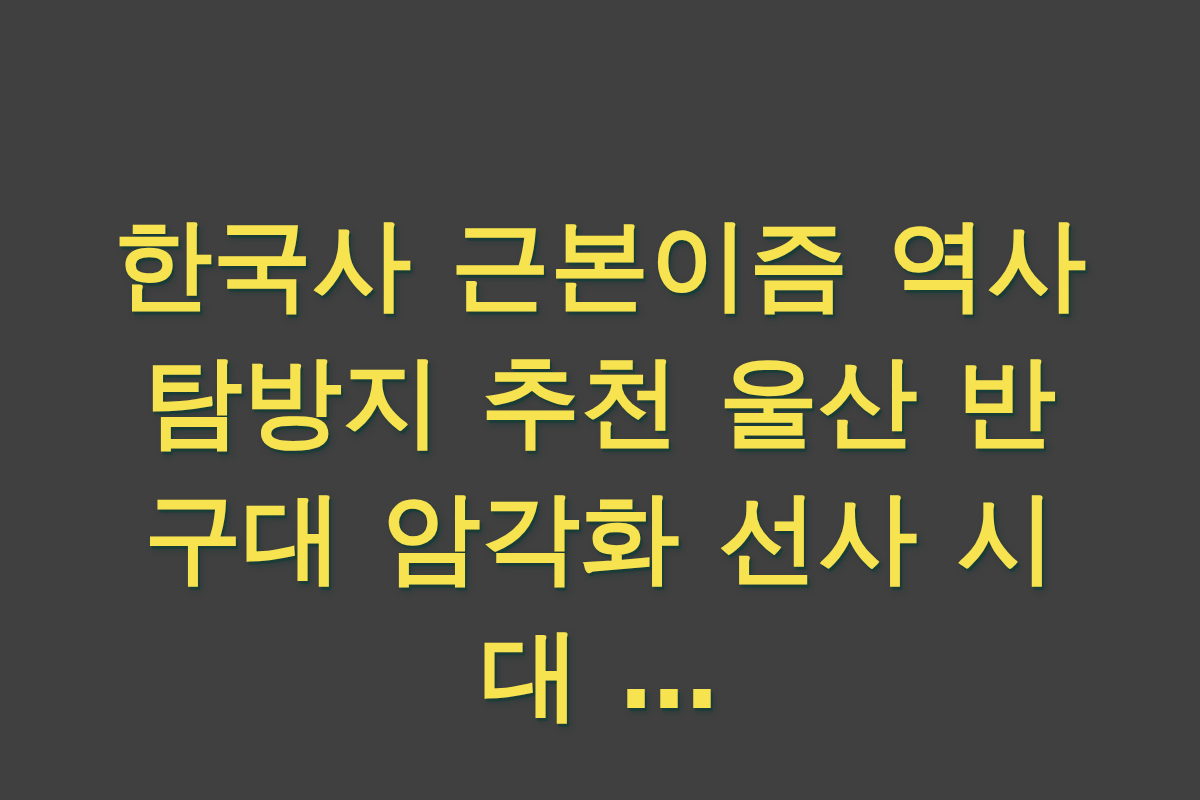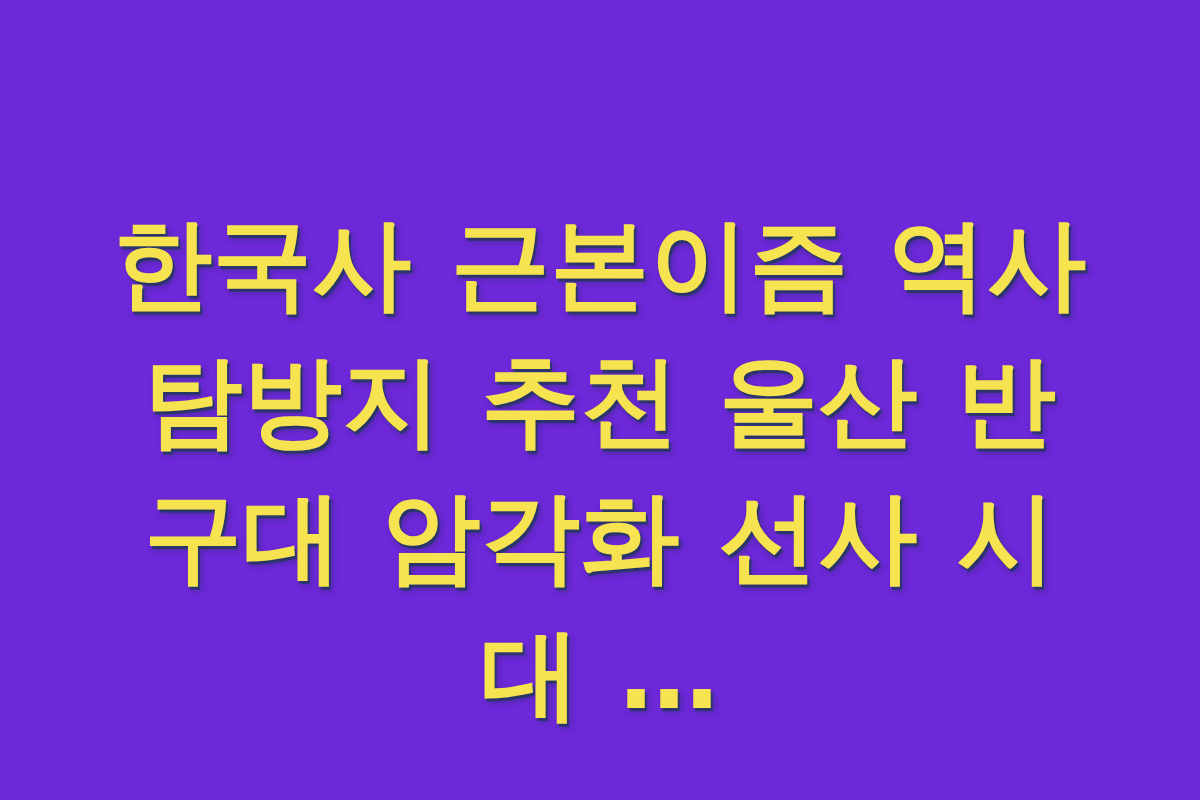--- a/index.html
+++ b/index.html
@@ -51,19 +51,19 @@
     left: 0;
     right: 0;
     top: 196px;
     display: flex;
     justify-content: center;
   }
 </style>
 </head>
 <body>
 
-<div id="card" style="background-color: #6d28d9;">
+<div id="card" style="background-color: #404040;">
 
   <div id="headline-wrap">
     <h1 id="headline" style="color: rgb(247, 226, 79);">한국사 근본이즘 역사 탐방지 추천 울산 반구대 암각화 선사 시대 …</h1>
   </div>
 
 </div>
 
 </body></html>

